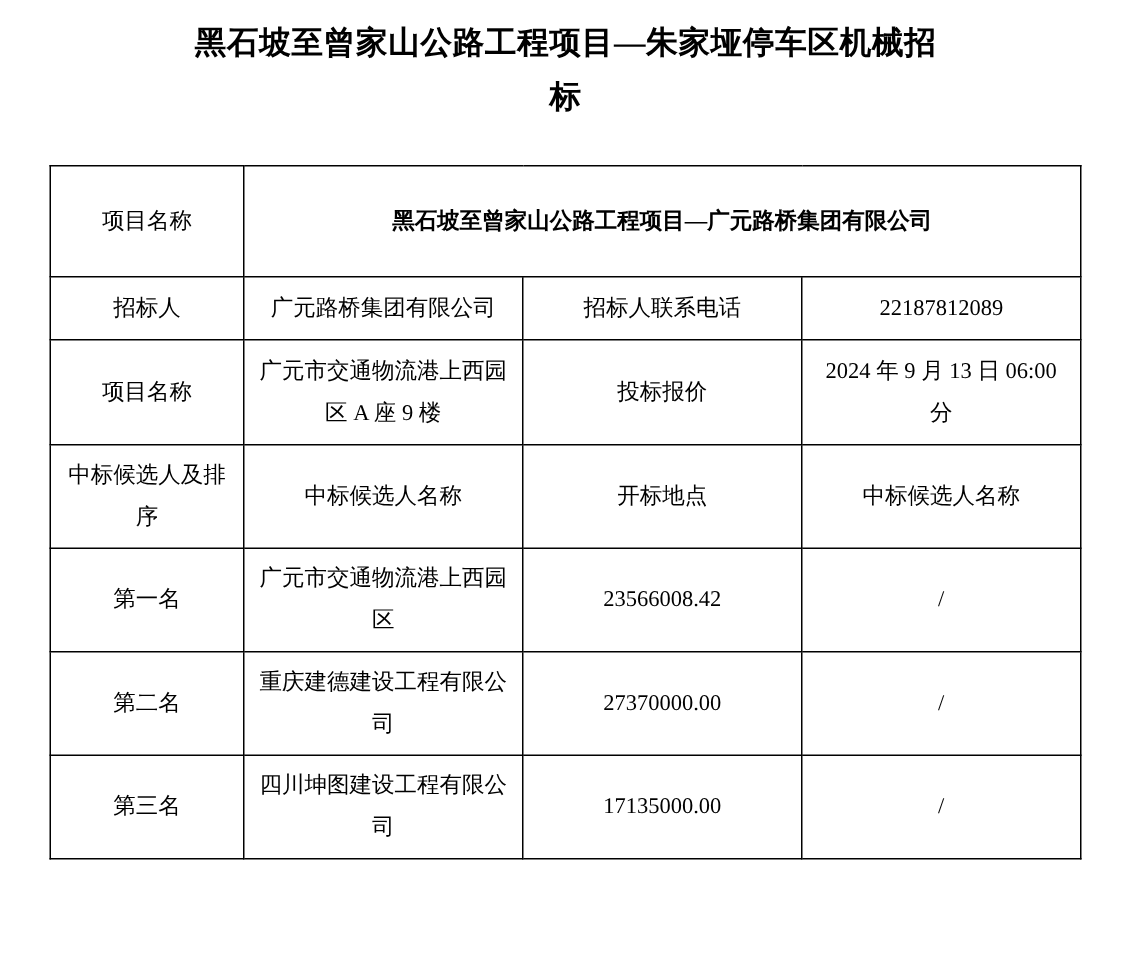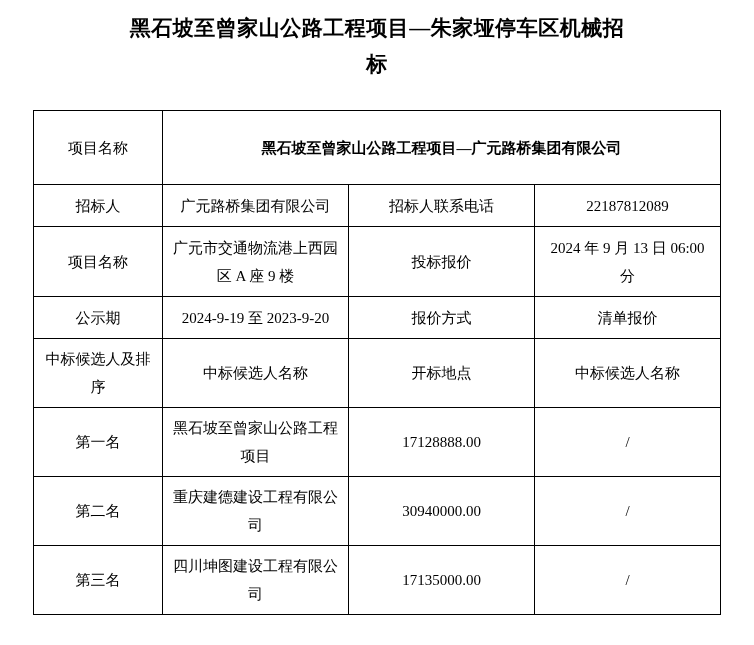--- a/index.html
+++ b/index.html
@@ -99,42 +99,36 @@
           <td>广元路桥集团有限公司</td>
           <td class="mid">招标人联系电话</td>
           <td class="right">22187812089</td>
         </tr>
         <tr class="row-h3">
           <td class="label">项目名称</td>
           <td>广元市交通物流港上西园区 A 座 9 楼</td>
           <td class="mid">投标报价</td>
           <td class="right">2024 年 9 月 13 日 06:00 分</td>
         </tr>
-        <tr class="row-h4">
-          <td class="label">公示期</td>
-          <td>2024-9-19 至 2023-9-20</td>
-          <td class="mid">报价方式</td>
-          <td class="right">清单报价</td>
-        </tr>
         <tr class="row-h5">
           <td class="label">中标候选人及排序</td>
           <td>中标候选人名称</td>
           <td class="mid">开标地点</td>
           <td class="right">中标候选人名称</td>
         </tr>
         <tr class="row-h6">
           <td class="label">第一名</td>
-          <td>黑石坡至曾家山公路工程项目</td>
-          <td class="mid">17128888.00</td>
+          <td>广元市交通物流港上西园区</td>
+          <td class="mid">23566008.42</td>
           <td class="right">/</td>
         </tr>
         <tr class="row-h6">
           <td class="label">第二名</td>
           <td>重庆建德建设工程有限公司</td>
-          <td class="mid">30940000.00</td>
+          <td class="mid">27370000.00</td>
           <td class="right">/</td>
         </tr>
         <tr class="row-h6">
           <td class="label">第三名</td>
           <td>四川坤图建设工程有限公司</td>
           <td class="mid">17135000.00</td>
           <td class="right">/</td>
         </tr>
       </tbody>
     </table>

